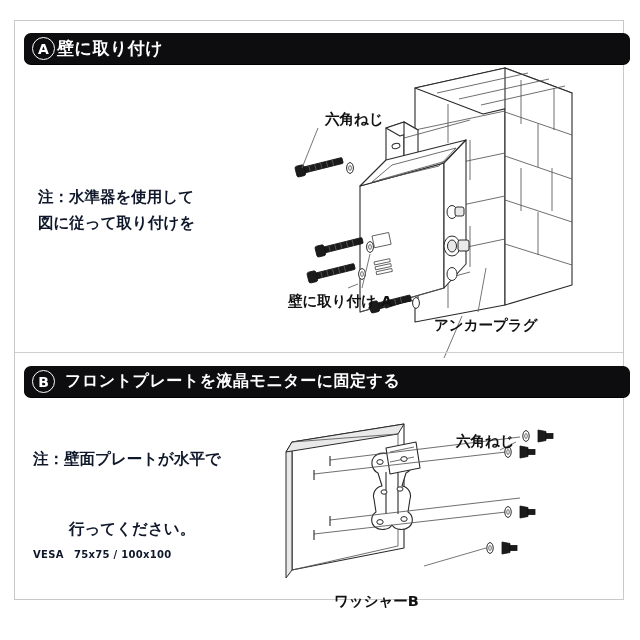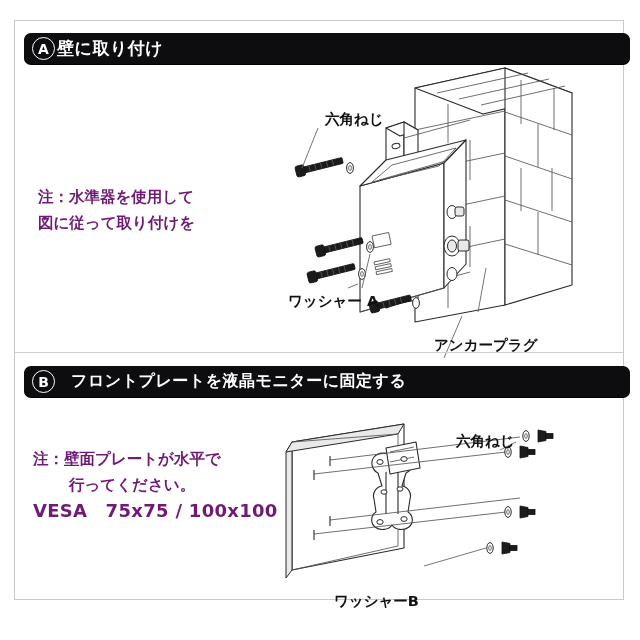--- a/index.html
+++ b/index.html
@@ -34,51 +34,51 @@
     font-family:"DejaVu Sans","Liberation Sans",sans-serif;
     flex:0 0 auto;line-height:1;
   }
   .hdr .htxt{
     color:#fff;font-size:17px;font-weight:bold;
     letter-spacing:0.5px;white-space:nowrap;
   }
   #hdrA{left:24px;top:33px;width:590px;height:31px;padding:0 8px;}
   #hdrA .htxt{margin-left:2px;}
   #hdrB{left:24px;top:366px;width:590px;height:31px;padding:0 8px;}
-  #hdrB .htxt{margin-left:16px;font-size:16px;}
+  #hdrB .htxt{margin-left:10px;font-size:16px;}
 
   .divider{
     position:absolute;left:15px;top:352px;width:608px;height:0;
     border-top:1px solid #cfcfcf;
   }
 
   
   .note{
     position:absolute;
     font-size:15.5px;
     line-height:26px;
-    color:#701a75;
+    color:#0f172a;
     white-space:nowrap;
     font-weight:600;
   }
   #noteA{left:38px;top:184px;}
   #noteB{left:33px;top:446px;}
   .note .ln{display:block;}
-  .note .ind{padding-left:36px;}
-  .vesa{font-size:18px;letter-spacing:0.3px;}
+  .note .ind{padding-left:36px;margin-top:44px;}
+  .vesa{font-size:10px;letter-spacing:0.3px;}
 
   
   .lbl{
     position:absolute;
     font-size:14.5px;font-weight:600;color:#111;
     white-space:nowrap;
   }
   #lblHex{left:281px;top:110px;margin-left:44px;}
   #lblWasherA{left:288px;top:292px;}
-  #lblAnchor{left:434px;top:316px;margin-top:20px;}
+  #lblAnchor{left:434px;top:316px;}
   #lblNabe{left:456px;top:432px;}
   #lblWasherB{left:334px;top:592px;}
 
   svg.art{position:absolute;left:0;top:0;width:640px;height:640px;
           pointer-events:none;}
   .ln1{fill:none;stroke:#2a2a2a;stroke-width:1.1;stroke-linejoin:round;}
   .ln0{fill:#fff;stroke:#2a2a2a;stroke-width:1.1;stroke-linejoin:round;}
   .thin{fill:none;stroke:#555;stroke-width:0.85;}
   .lead{fill:none;stroke:#666;stroke-width:0.9;}
   .dark{fill:#1b1b1b;stroke:#111;stroke-width:0.8;}
@@ -298,21 +298,21 @@
     <span class="circ">A</span>
     <span class="htxt">壁に取り付け</span>
   </div>
 
   <div class="note" id="noteA">
     <span class="ln">注：水準器を使用して</span>
     <span class="ln">図に従って取り付けを</span>
   </div>
 
   <div class="lbl" id="lblHex">六角ねじ</div>
-  <div class="lbl" id="lblWasherA">ワッシャー A</div>
+  <div class="lbl" id="lblWasherA">壁に取り付け A</div>
   <div class="lbl" id="lblAnchor">アンカープラグ</div>
 
   <div class="divider"></div>
 
   <div class="hdr" id="hdrB">
     <span class="circ">B</span>
     <span class="htxt">フロントプレートを液晶モニターに固定する</span>
   </div>
 
   <div class="note" id="noteB">

